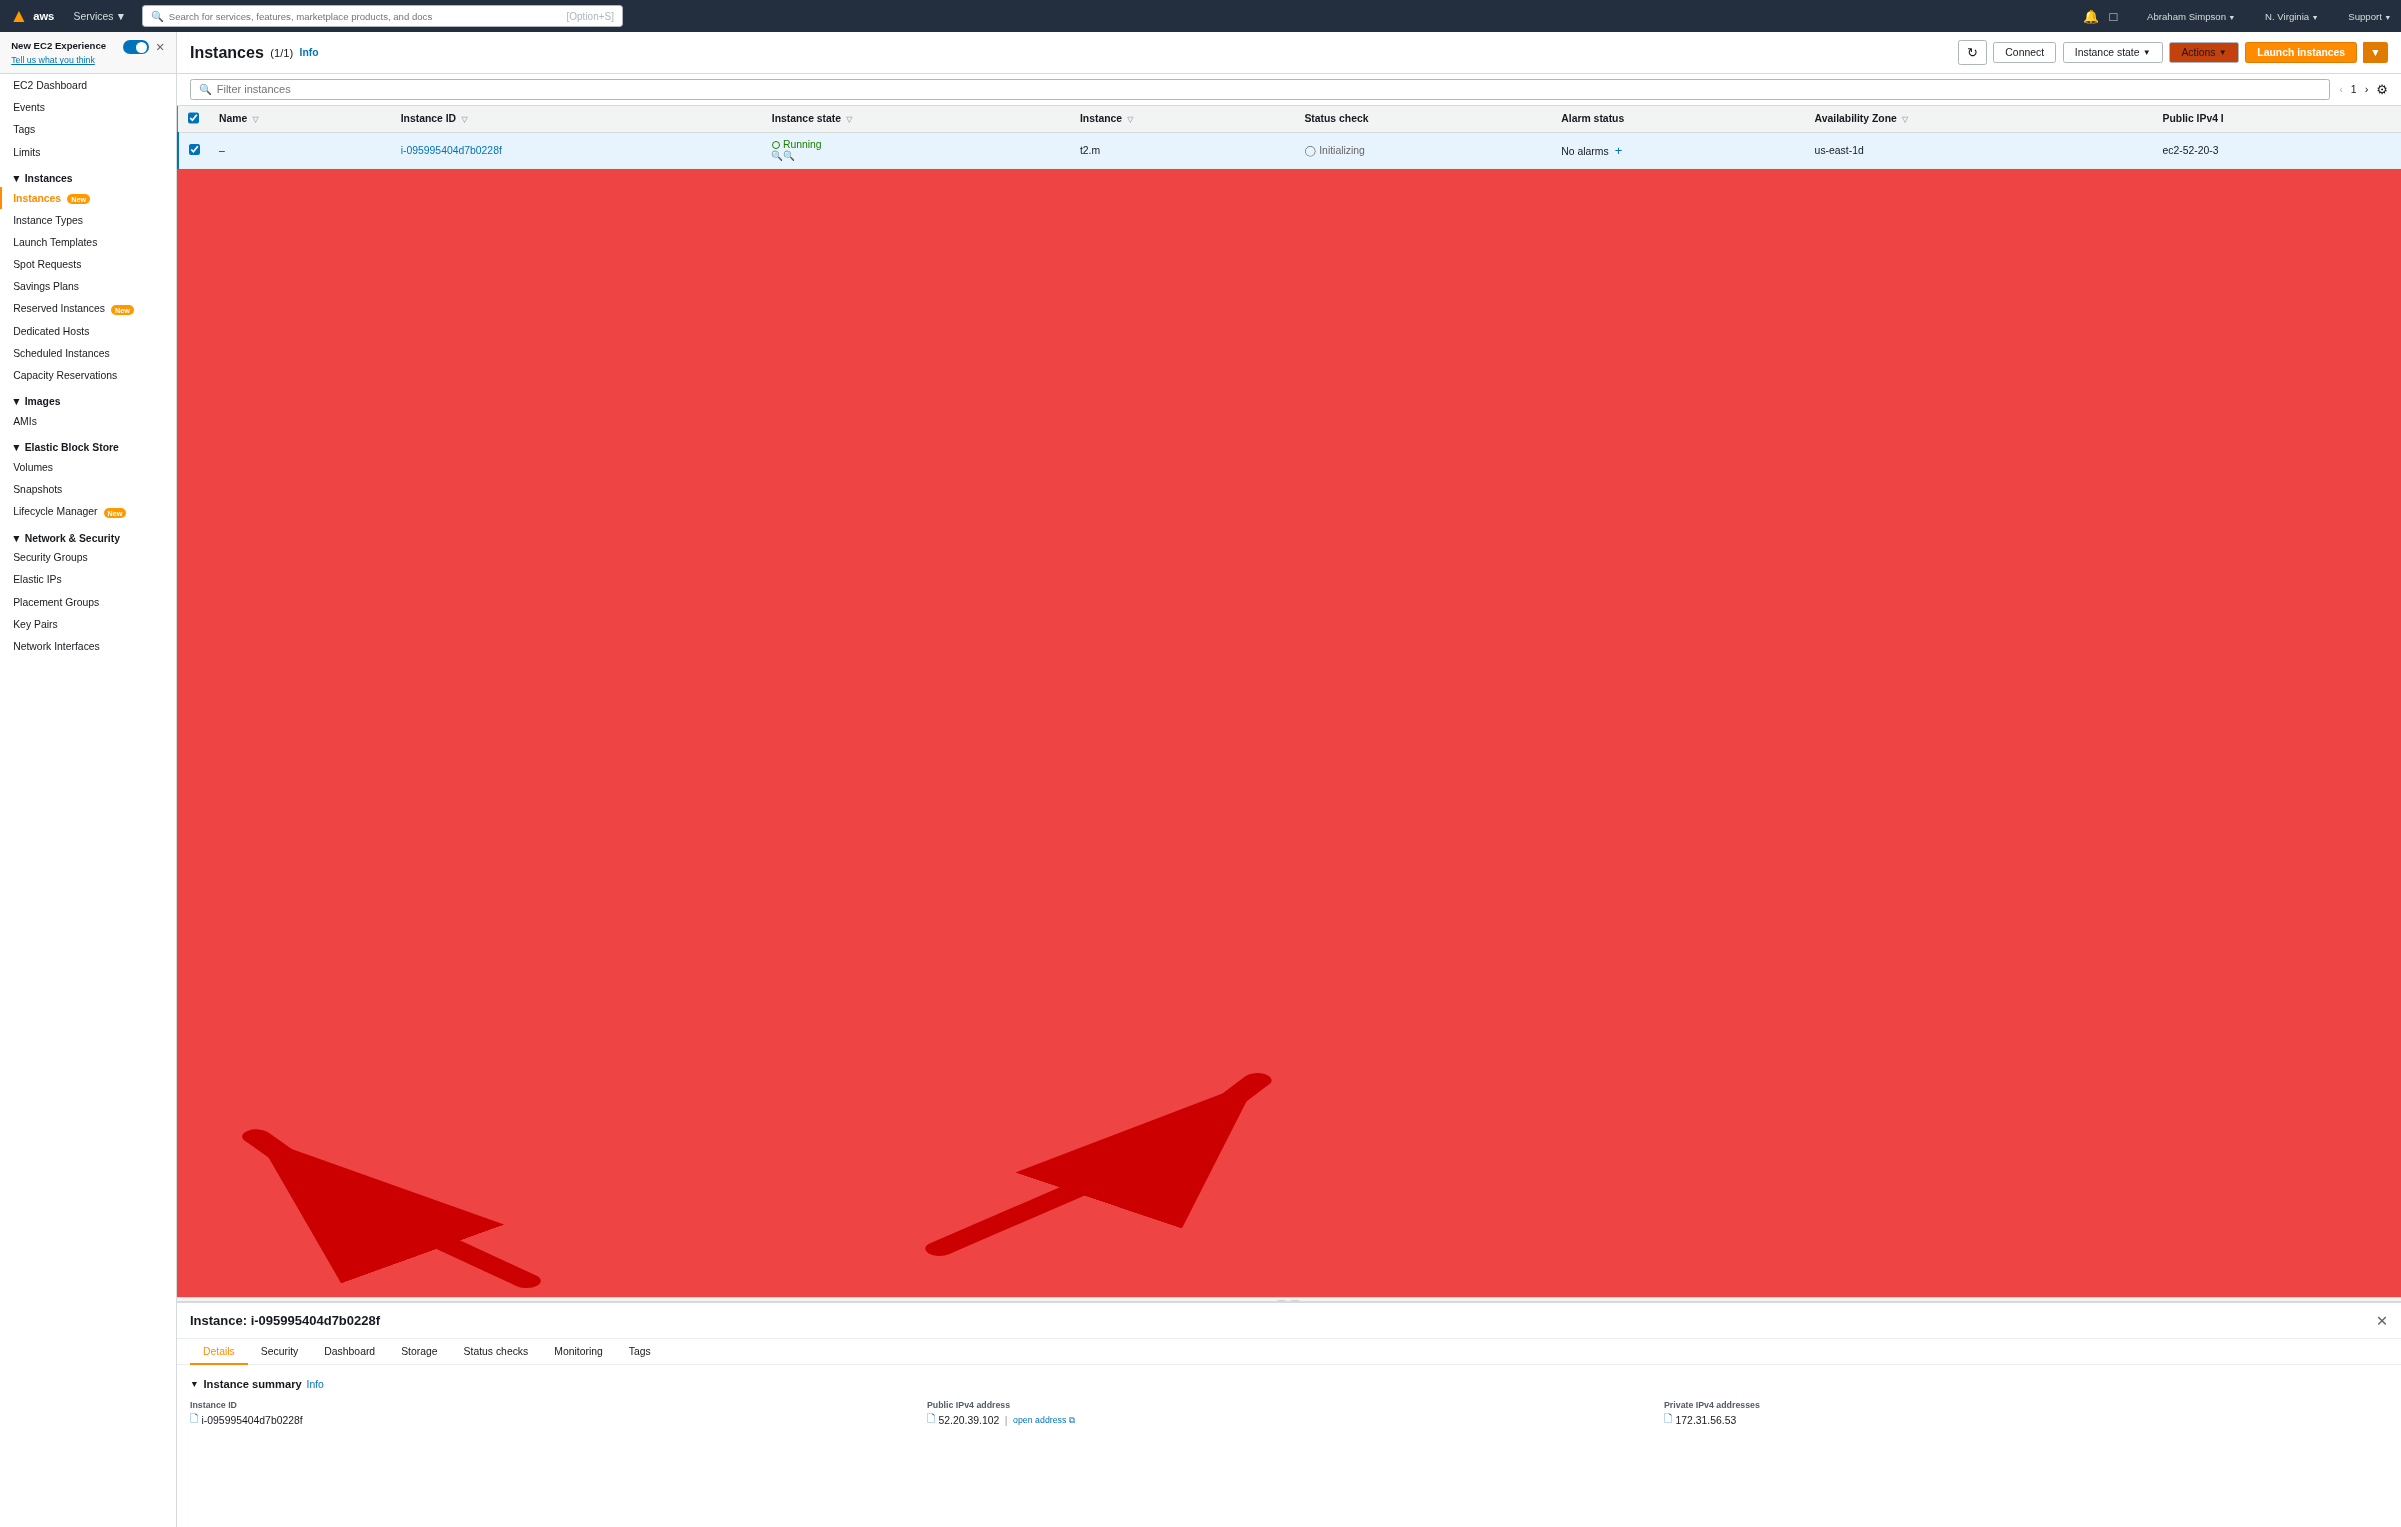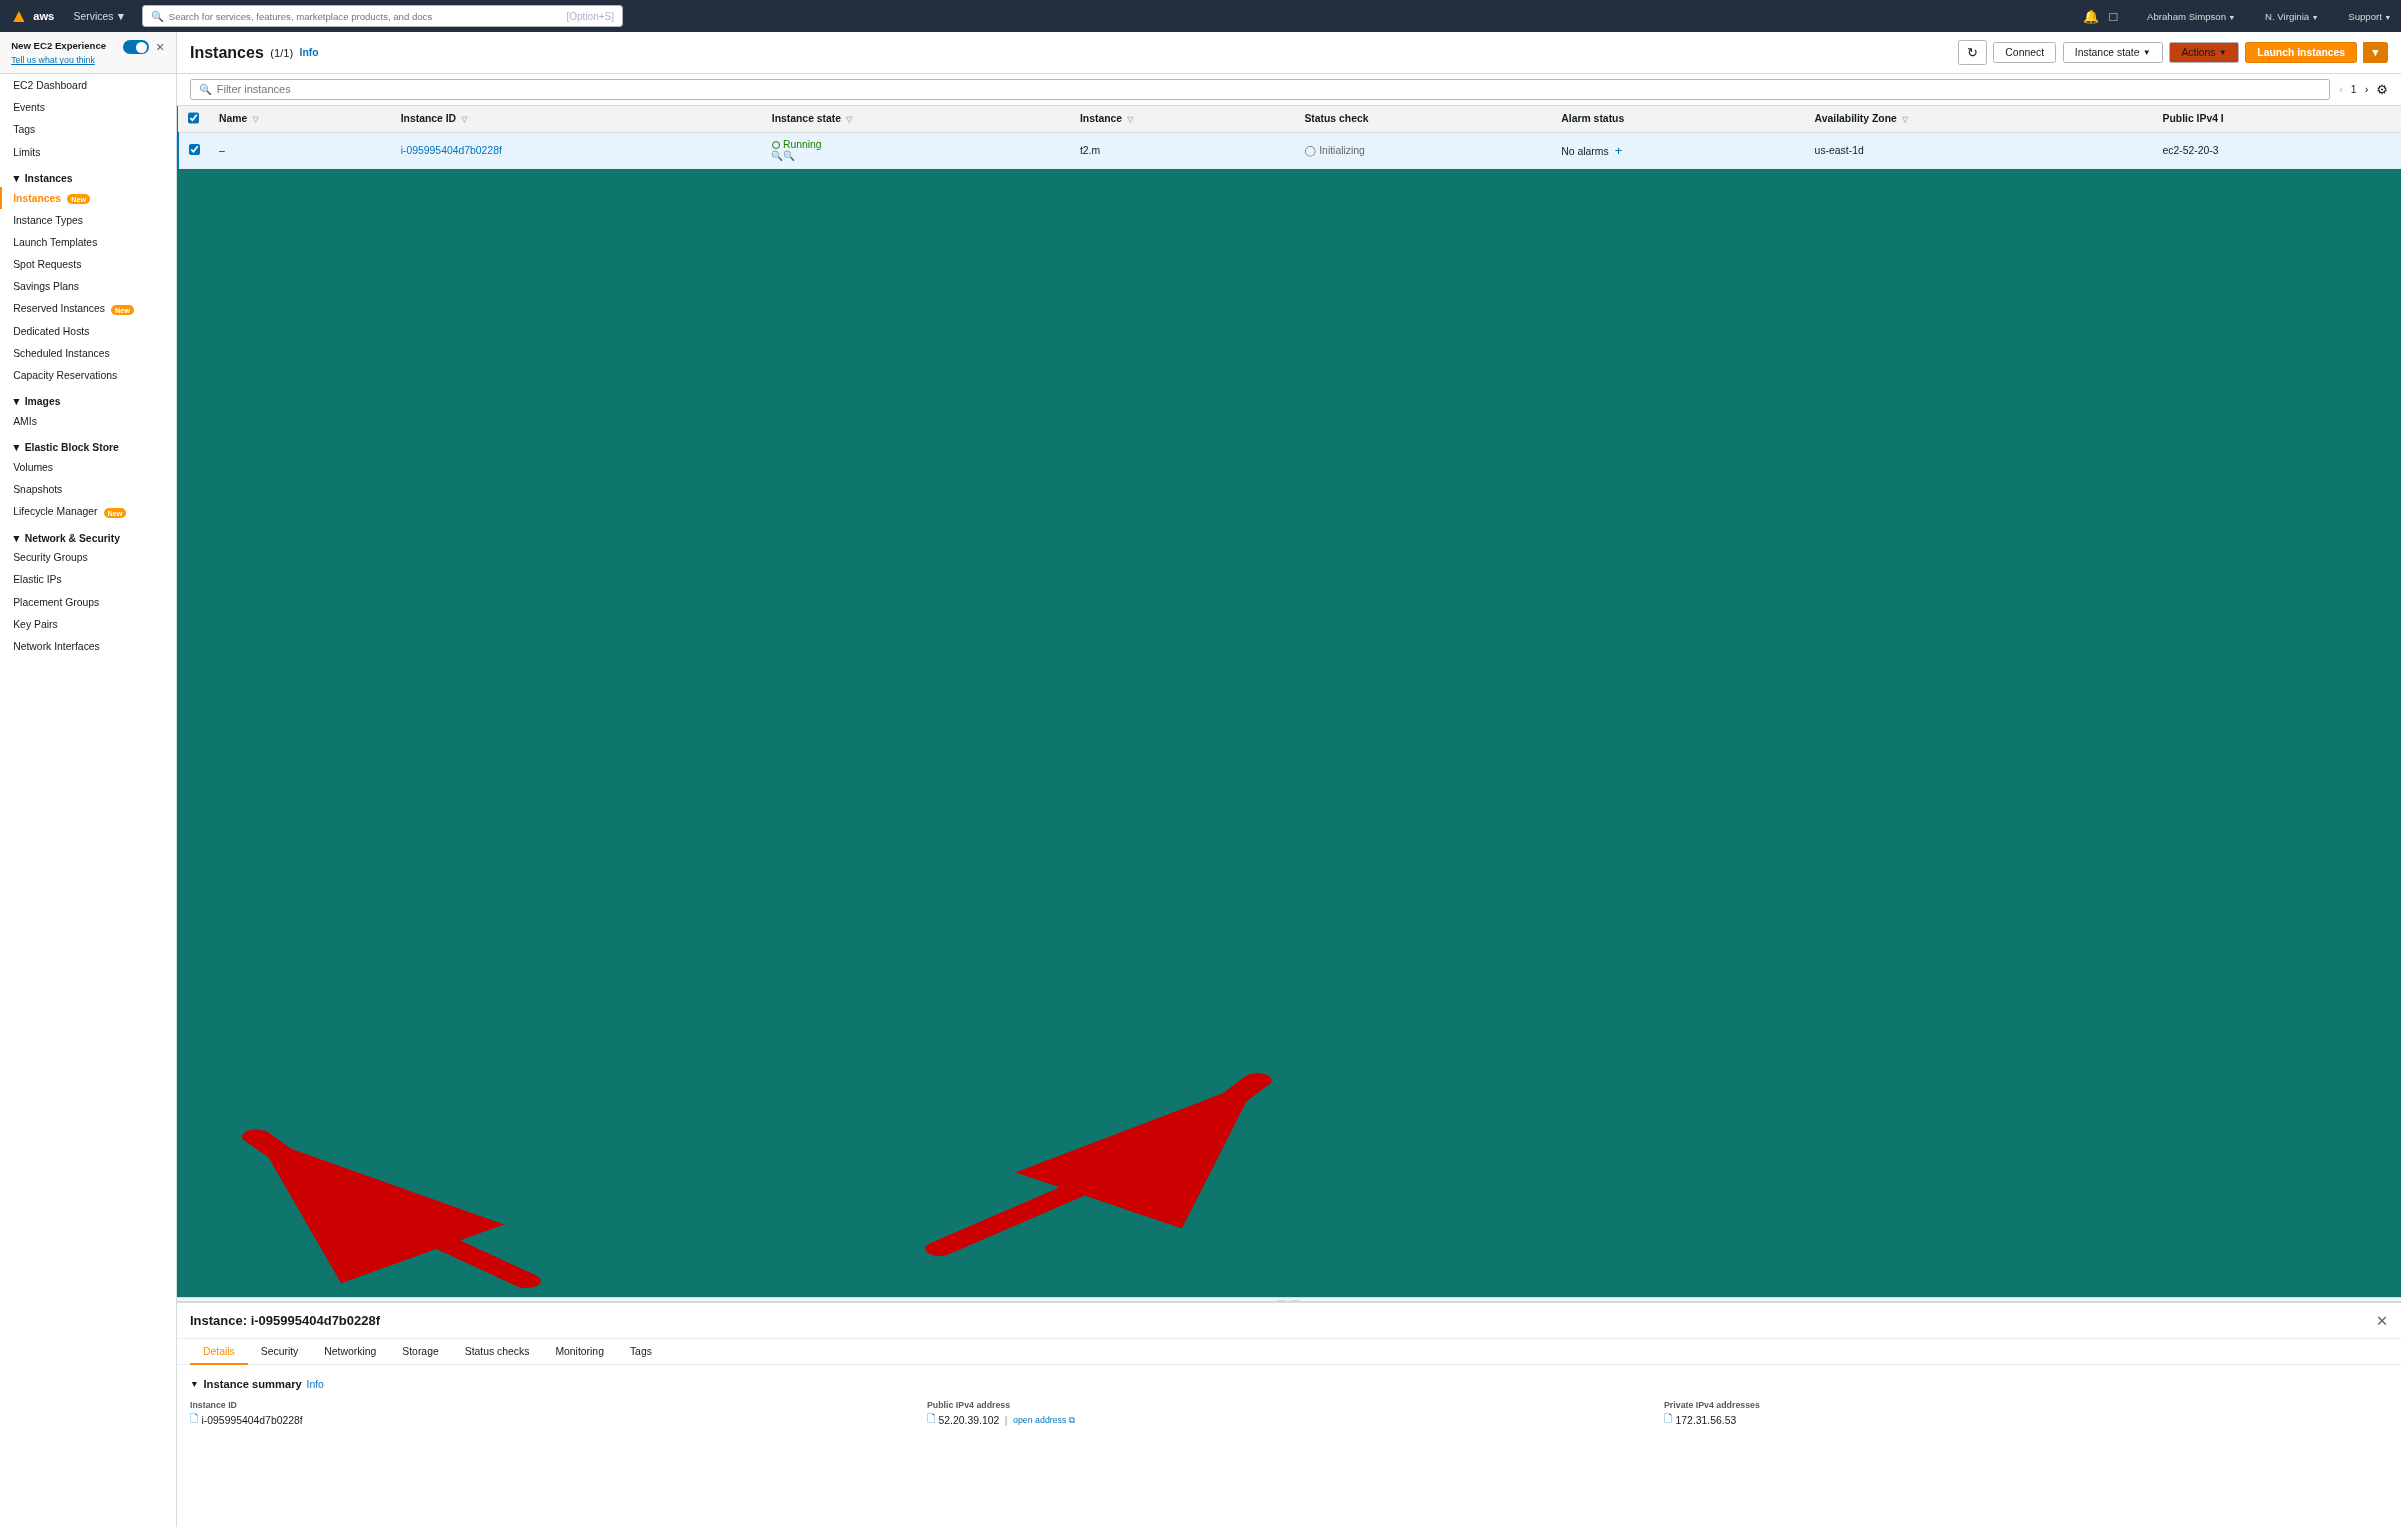--- a/index.html
+++ b/index.html
@@ -131,21 +131,21 @@
     .filter-input-wrap input { border: none; outline: none; font-size: 11px; flex: 1; }
     .filter-icon { color: #666; margin-right: 4.8px; }
     .pagination-controls { display: flex; align-items: center; gap: 4.8px; color: #16191f; }
     .page-num { font-size: 10.4px; }
     .nav-arrow { cursor: pointer; color: #adb5bd; font-size: 11.2px; padding: 1.6px 3.2px; }
     .nav-arrow.active { color: #16191f; }
     .settings-icon { cursor: pointer; color: #16191f; font-size: 13px; }
 
     
     .table-wrap {
-      flex: 1; overflow-y: auto; background: #0f766e;
+      flex: 1; overflow-y: auto; background: #ef4444;
     }
     table { width: 100%; border-collapse: collapse; }
     thead th {
       background: #f2f3f3; border-bottom: 1.6px solid #d5dbdb;
       padding: 6.4px 9.6px; text-align: left; font-size: 10.4px;
       font-weight: 600; color: #16191f; white-space: nowrap;
       position: sticky; top: 0;
     }
     thead th .sort-icon { color: #adb5bd; font-size: 8px; margin-left: 2.4px; }
     tbody tr { border-bottom: 0.8px solid #eaeded; }
@@ -432,21 +432,21 @@
 
     <div class="detail-panel">
       <div class="detail-header">
         <span class="detail-title">Instance: i-095995404d7b0228f</span>
         <span class="detail-close">✕</span>
       </div>
 
       <div class="detail-tabs">
         <div class="detail-tab active">Details</div>
         <div class="detail-tab">Security</div>
-        <div class="detail-tab">Networking</div>
+        <div class="detail-tab">Dashboard</div>
         <div class="detail-tab">Storage</div>
         <div class="detail-tab">Status checks</div>
         <div class="detail-tab">Monitoring</div>
         <div class="detail-tab">Tags</div>
       </div>
 
       <div class="detail-content">
         <div class="section-header-row">
           <span class="section-caret">▼</span>
           <span class="section-title">Instance summary</span>

